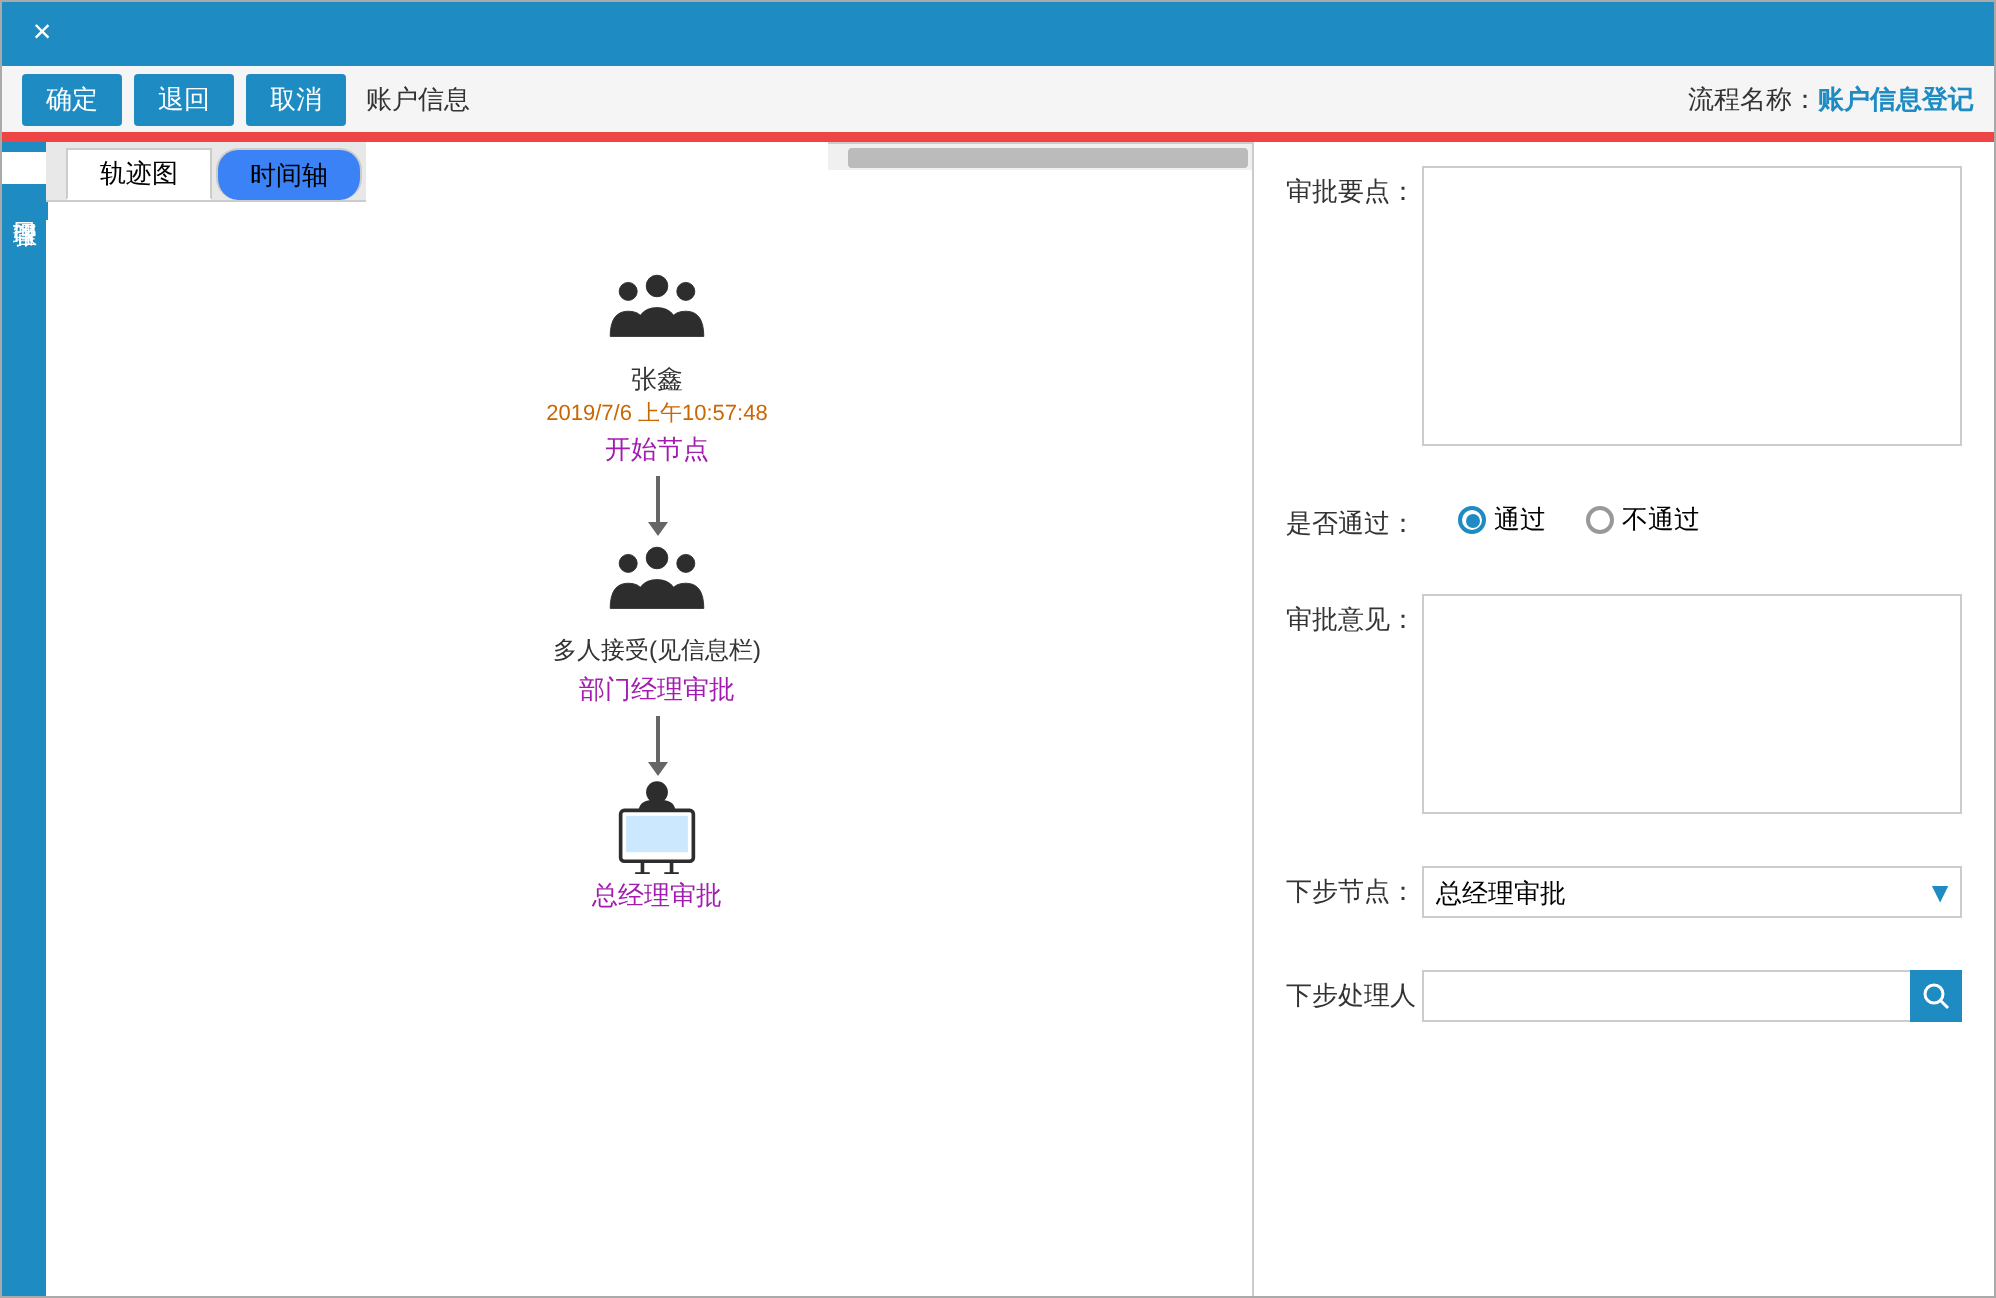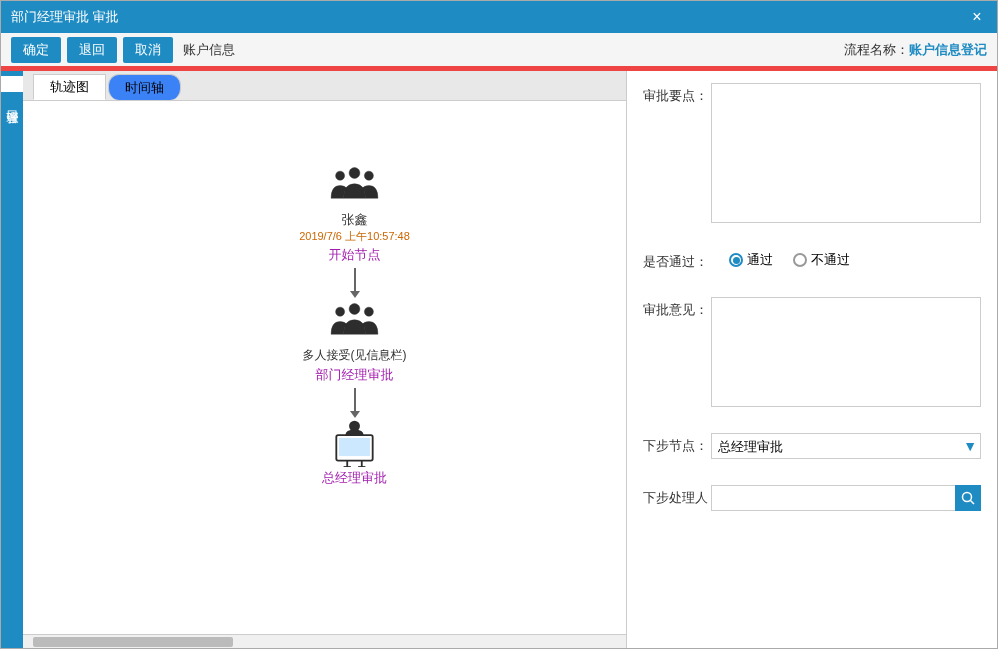--- a/index.html
+++ b/index.html
@@ -22,21 +22,21 @@
 
     
     .main-content { display: flex; flex: 1; overflow: hidden; }
 
     
     .left-tabs { width: 22px; background: #1e8bc3; display: flex; flex-direction: column; align-items: center; padding-top: 5px; gap: 2px; flex-shrink: 0; }
     .left-tab { writing-mode: vertical-rl; text-orientation: mixed; color: #fff; font-size: 12px; padding: 8px 3px; cursor: pointer; background: #1e8bc3; border: none; font-family: inherit; }
     .left-tab.active { background: #fff; color: #1e8bc3; }
 
     
-    .center-panel { flex: 1; display: flex; flex-direction: column; border-right: 1px solid #ccc; overflow: hidden; }
+    .center-panel { flex: 1; display: flex; flex-direction: row; border-right: 1px solid #ccc; overflow: hidden; }
 
     
     .tab-bar { height: 30px; background: #e8e8e8; display: flex; align-items: flex-end; padding-left: 10px; border-bottom: 1px solid #ccc; flex-shrink: 0; }
     .tab { height: 26px; padding: 0 16px; background: #fff; border: 1px solid #ccc; border-bottom: none; cursor: pointer; font-size: 13px; display: flex; align-items: center; margin-right: 2px; }
     .tab.active { background: #fff; border-bottom: 1px solid #fff; z-index: 1; }
     .tab.inactive { background: #3b82f6; border-radius: 11px; }
 
     
     .canvas-area { flex: 1; overflow: auto; position: relative; background: #fff; }
     .canvas-inner { width: 100%; min-height: 100%; position: relative; padding: 20px; }
@@ -87,21 +87,20 @@
     
     .hscroll-area { height: 14px; background: #f0f0f0; border-top: 1px solid #ccc; display: flex; align-items: center; flex-shrink: 0; }
     .hscroll-thumb { height: 10px; background: #bbb; margin: 0 2px; border-radius: 2px; }
   </style>
 </head>
 <body>
 
 <div class="window">
 
   <div class="title-bar">
-    <span class="title-bar-text">部门经理审批 审批</span>
     <span class="title-close">×</span>
   </div>
 
   <div class="toolbar">
     <button class="toolbar-btn">确定</button>
     <button class="toolbar-btn">退回</button>
     <button class="toolbar-btn">取消</button>
     <span class="toolbar-label">账户信息</span>
     <span class="toolbar-spacer"></span>
     <span class="toolbar-flow">

